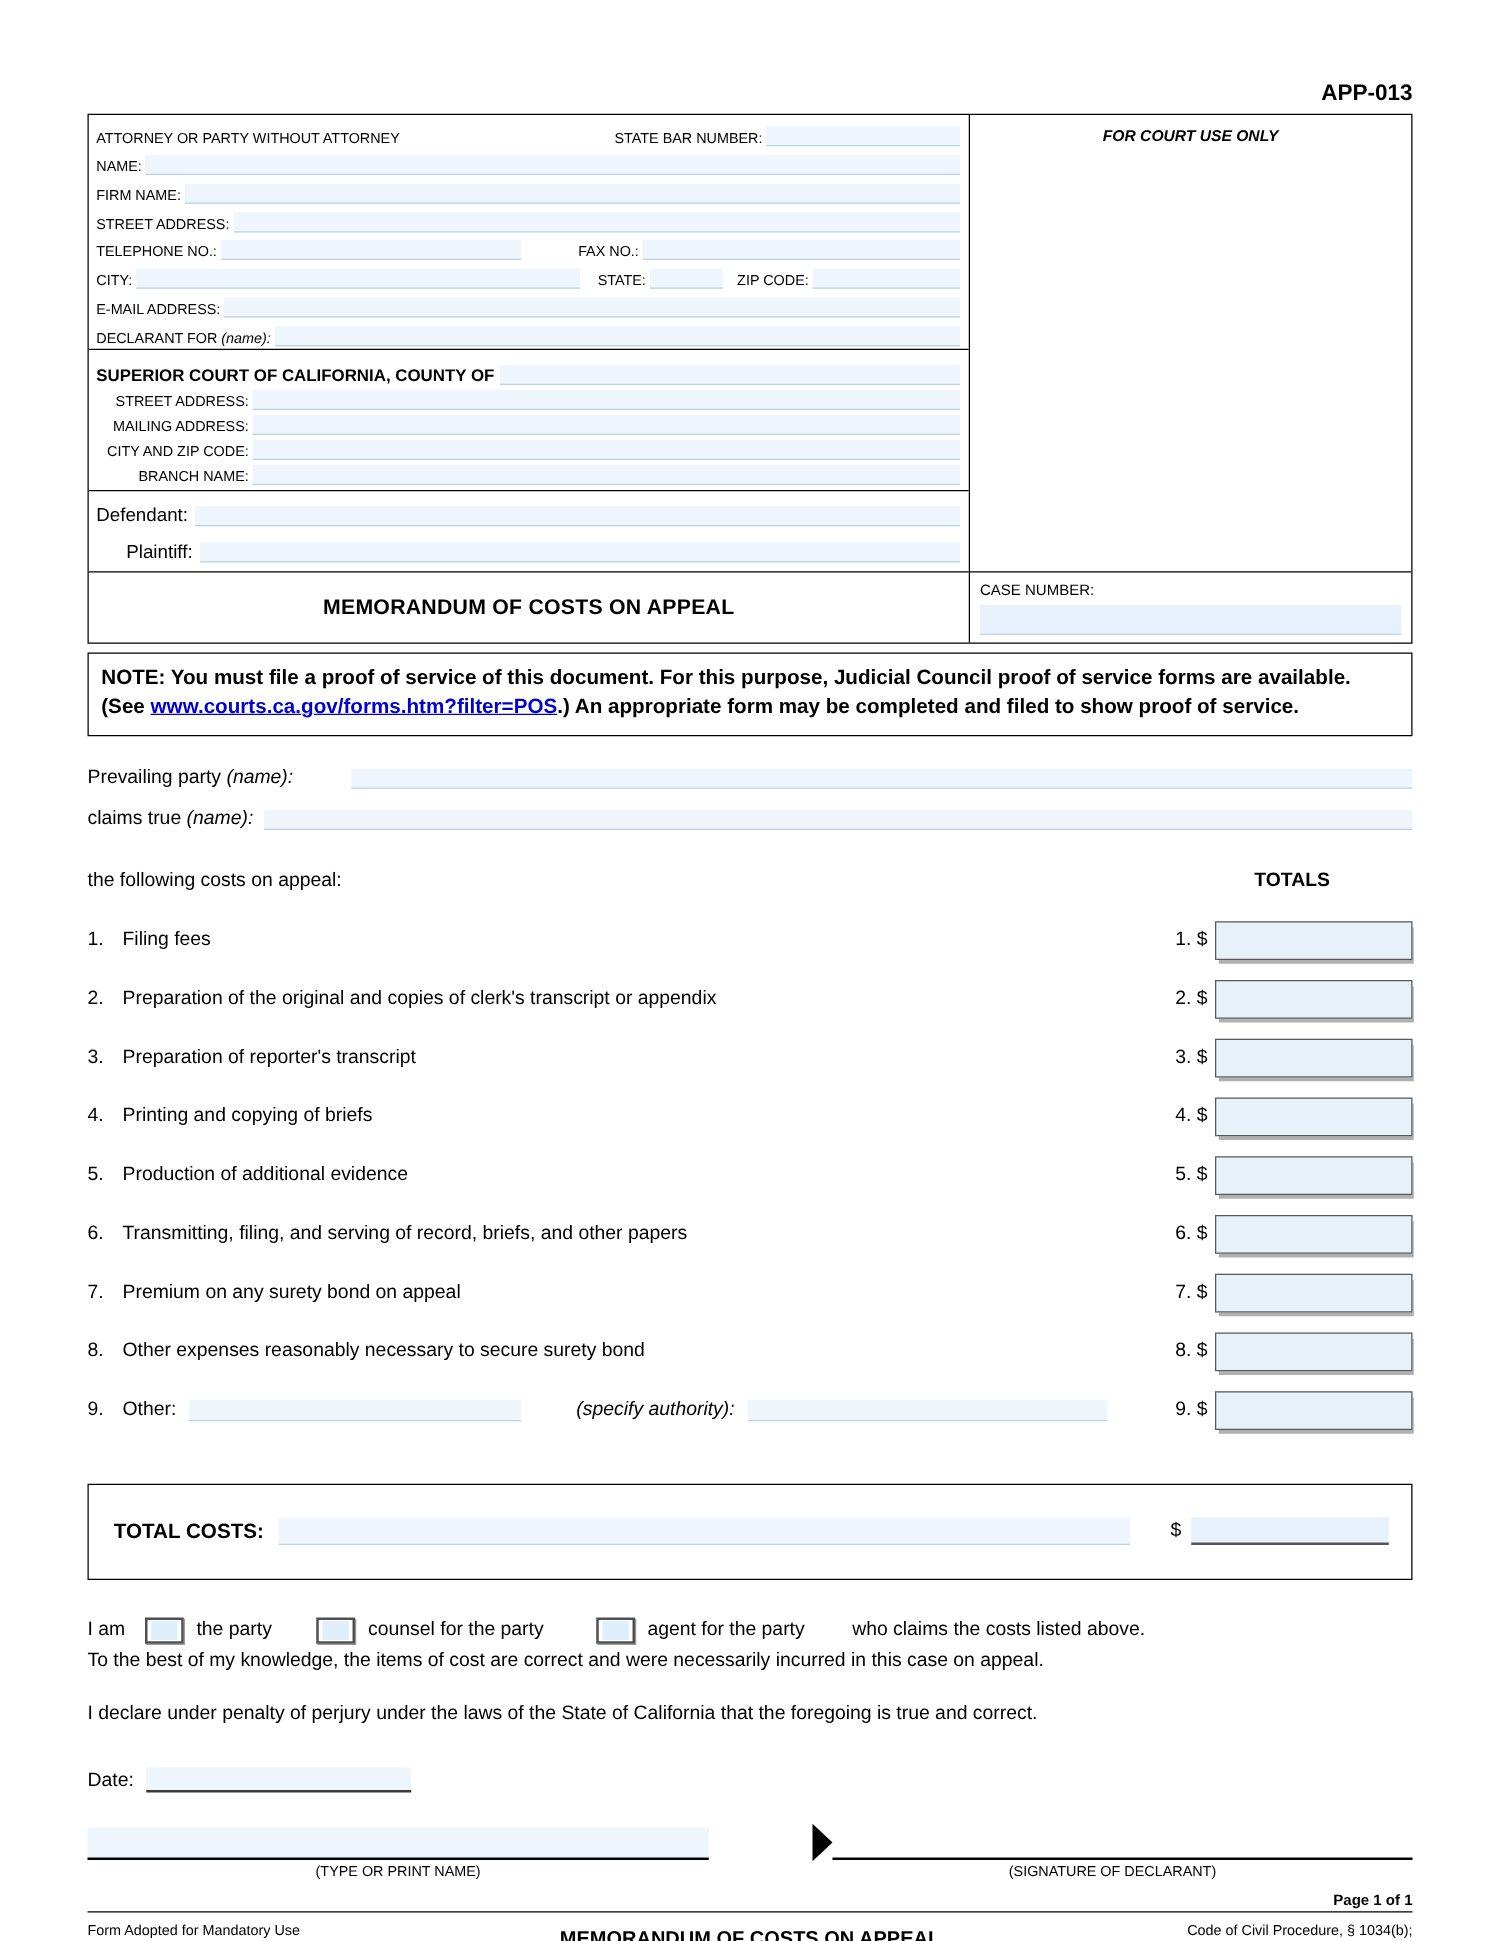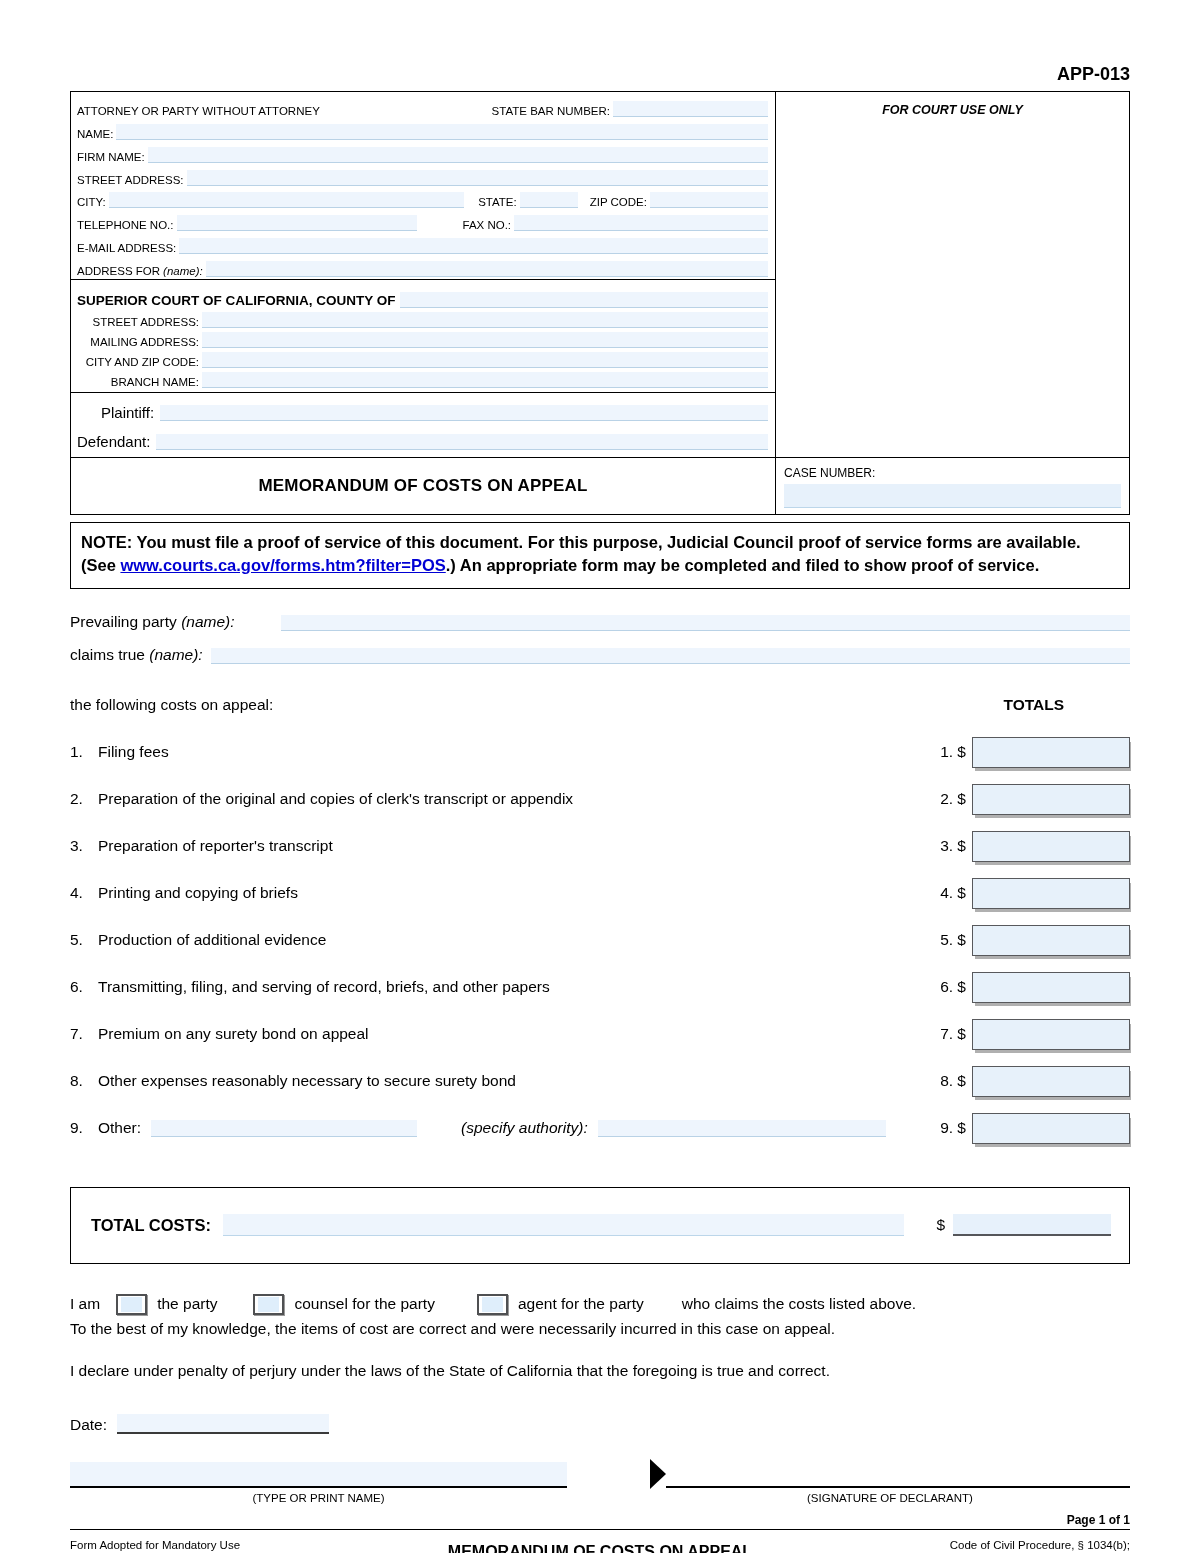--- a/index.html
+++ b/index.html
@@ -131,39 +131,39 @@
         </div>
         <div class="frow">
           <span class="lbl">FIRM NAME:</span>
           <span class="inp grow"></span>
         </div>
         <div class="frow">
           <span class="lbl">STREET ADDRESS:</span>
           <span class="inp grow"></span>
         </div>
         <div class="frow">
+          <span class="lbl">TELEPHONE NO.:</span>
+          <span class="inp" style="width:240px"></span>
+          <span class="lbl" style="margin-left:46px">FAX NO.:</span>
+          <span class="inp grow"></span>
+        </div>
+        <div class="frow">
           <span class="lbl">CITY:</span>
           <span class="inp grow"></span>
           <span class="lbl" style="margin-left:14px">STATE:</span>
           <span class="inp" style="width:58px"></span>
           <span class="lbl" style="margin-left:12px">ZIP CODE:</span>
           <span class="inp" style="width:118px"></span>
         </div>
         <div class="frow">
-          <span class="lbl">TELEPHONE NO.:</span>
-          <span class="inp" style="width:240px"></span>
-          <span class="lbl" style="margin-left:46px">FAX NO.:</span>
-          <span class="inp grow"></span>
-        </div>
-        <div class="frow">
           <span class="lbl">E-MAIL ADDRESS:</span>
           <span class="inp grow"></span>
         </div>
         <div class="frow">
-          <span class="lbl">ADDRESS FOR </span>
+          <span class="lbl">DECLARANT FOR </span>
           <span class="lbl it">(name):</span>
           <span class="inp grow"></span>
         </div>
       </div>
 
       <div class="court-section">
         <div class="court-head">
           <span class="hd">SUPERIOR COURT OF CALIFORNIA, COUNTY OF</span>
           <span class="inp grow"></span>
         </div>
@@ -179,26 +179,26 @@
           <span class="lbl">CITY AND ZIP CODE:</span>
           <span class="inp grow"></span>
         </div>
         <div class="court-row">
           <span class="lbl">BRANCH NAME:</span>
           <span class="inp grow"></span>
         </div>
       </div>
 
       <div class="parties-section">
+        <div class="party-row">
+          <span class="pl">Defendant:</span>
+          <span class="inp grow"></span>
+        </div>
         <div class="party-row plaintiff">
           <span class="pl">Plaintiff:</span>
-          <span class="inp grow"></span>
-        </div>
-        <div class="party-row">
-          <span class="pl">Defendant:</span>
           <span class="inp grow"></span>
         </div>
       </div>
 
       <div class="title-cell">
         <span class="t">MEMORANDUM OF COSTS ON APPEAL</span>
       </div>
     </div>
 
     <div class="right-col">

